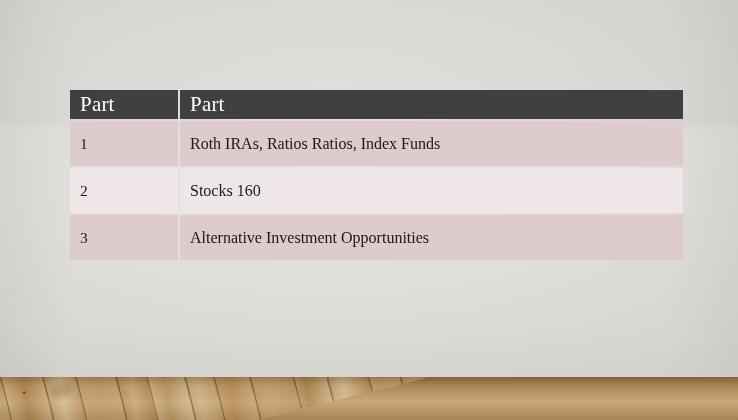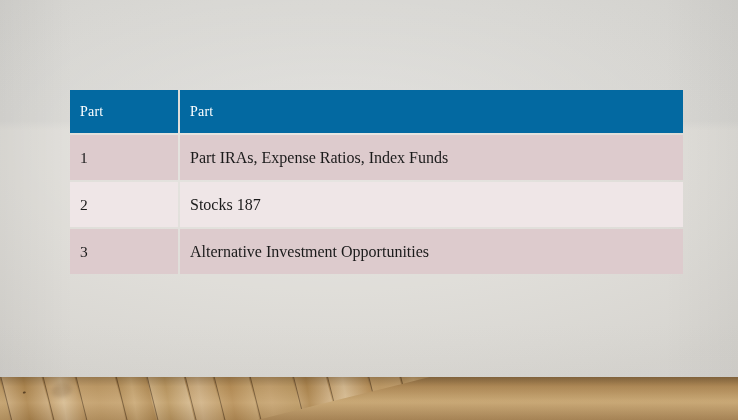--- a/index.html
+++ b/index.html
@@ -144,25 +144,25 @@
   table.slide-table td {
     padding: 0 10px;
     text-align: left;
     vertical-align: middle;
     font-weight: normal;
   }
   col.col-part { width: 108px; }
   col.col-topic { width: 503px; }
 
   thead th {
-    height: 43px;
-    background: #0369a1;
+    height: 29px;
+    background: #404040;
     color: #ffffff;
     font-weight: bold;
-    font-size: 14px;
+    font-size: 21px;
     letter-spacing: 0.2px;
   }
   tbody td {
     height: 45px;
     color: #1a1a1a;
     font-size: 16px;
   }
   tbody tr.band-dark td { background: #ddcbcd; }
   tbody tr.band-light td { background: #efe6e7; }
 
@@ -231,25 +231,25 @@
       </colgroup>
       <thead>
         <tr>
           <th>Part</th>
           <th>Part</th>
         </tr>
       </thead>
       <tbody>
         <tr class="band-dark">
           <td class="cell-num">1</td>
-          <td>Part IRAs, Expense Ratios, Index Funds</td>
+          <td>Roth IRAs, Ratios Ratios, Index Funds</td>
         </tr>
         <tr class="band-light">
           <td class="cell-num">2</td>
-          <td>Stocks 187</td>
+          <td>Stocks 160</td>
         </tr>
         <tr class="band-dark">
           <td class="cell-num">3</td>
           <td>Alternative Investment Opportunities</td>
         </tr>
       </tbody>
     </table>
   </div>
 
 </div>

